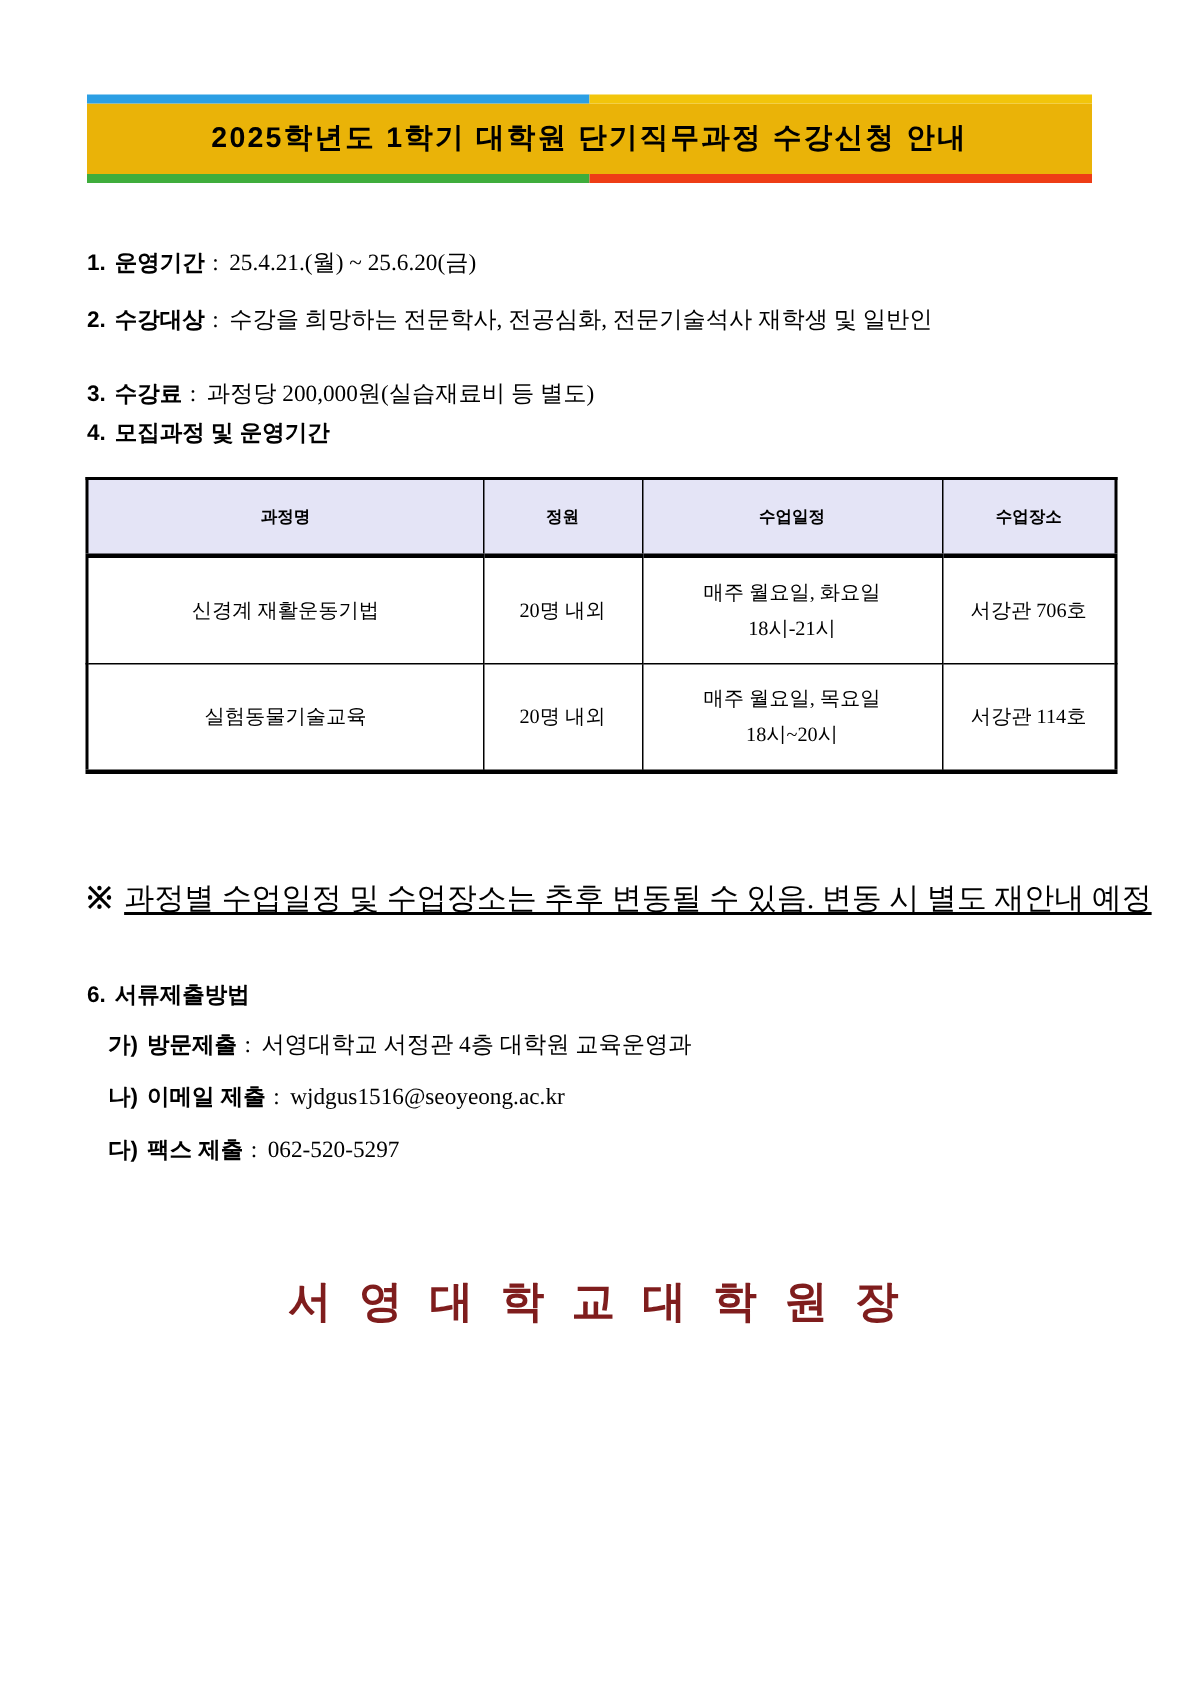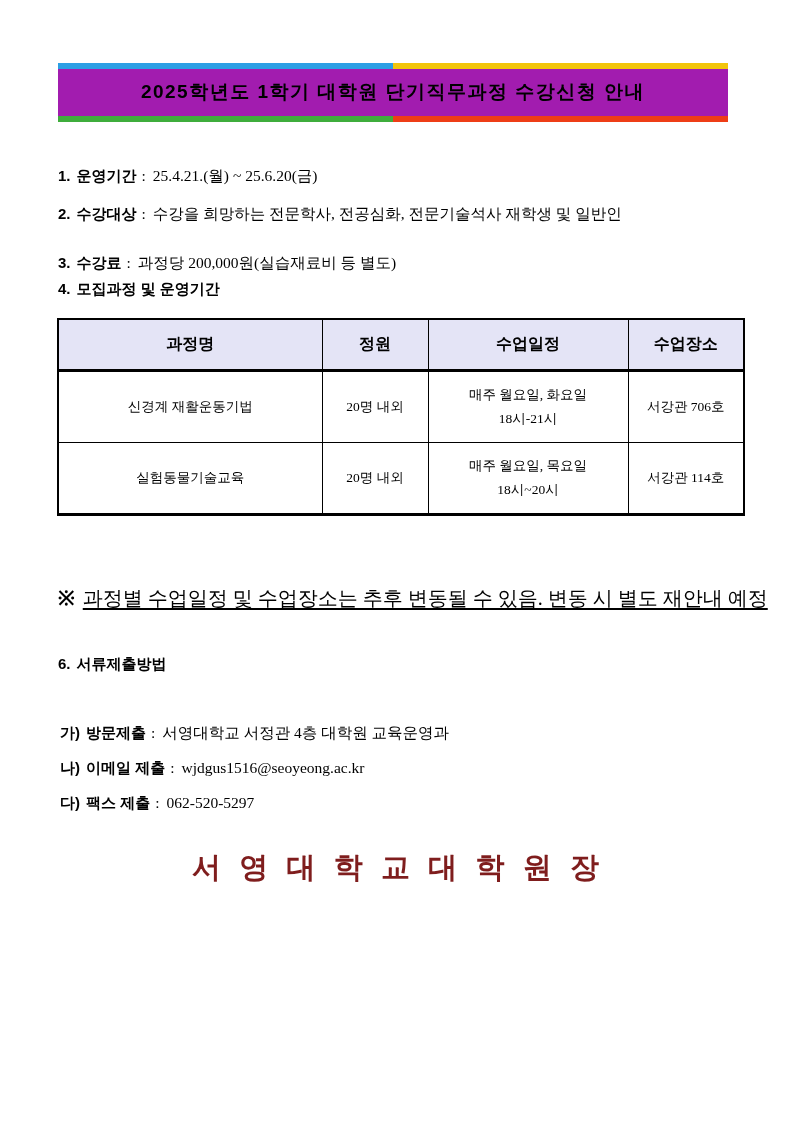--- a/index.html
+++ b/index.html
@@ -12,46 +12,46 @@
 
   
   .banner { position:absolute; left:58px; top:63px; width:670px; }
   .banner .bar { display:flex; height:6px; }
   .banner .bar span { flex:1 1 50%; }
   .bar-blue   { background:#2C9FE4; }
   .bar-yellow { background:#F2C50B; }
   .bar-green  { background:#3FAD3C; }
   .bar-red    { background:#EE3D16; }
   .banner .title-body {
-    background:#a21caf; text-align:center; padding:10px 0 11px 0;
+    background:#eab308; text-align:center; padding:10px 0 11px 0;
   }
   .banner h1 {
     margin:0; font-family:"Liberation Sans","DejaVu Sans",sans-serif;
     font-size:19px; font-weight:700; letter-spacing:1.5px; color:#000;
   }
 
   
   .item { position:absolute; left:58px; font-size:15.5px; white-space:nowrap; line-height:1.3; }
   .item .no, .item .label {
     font-weight:700; font-family:"Liberation Sans","DejaVu Sans",sans-serif; font-size:15px;
   }
   .item .no { margin-right:6px; }
   .item .sep { margin:0 7px 0 5px; }
-  .sub-item { left:60px;margin-top:36px; }
+  .sub-item { left:72px; }
 
   
   table.courses {
     position:absolute; left:57px; top:318px; width:686px;
     border-collapse:collapse; table-layout:fixed;
     font-size:13.5px; text-align:center; color:#000;
   }
   table.courses, table.courses th, table.courses td { border:1px solid #000; }
   table.courses { border:2px solid #000; border-bottom-width:3px; }
   table.courses th {
-    background:#E4E4F6; height:47px; font-weight:700; font-size:16px;
+    background:#E4E4F6; height:47px; font-weight:700; font-size:11px;
     font-family:"Liberation Sans","DejaVu Sans",sans-serif;
     border-bottom:3px solid #000;
   }
   table.courses td { height:66px; padding:2px 4px; }
   .schedule-line { line-height:1.75; }
 
   
   .note { position:absolute; left:58px; top:584px; font-size:20px; white-space:nowrap; }
   .note .marker { font-weight:700; margin-right:8px; }
   .note .note-text { text-decoration:underline; text-underline-offset:3px; }

